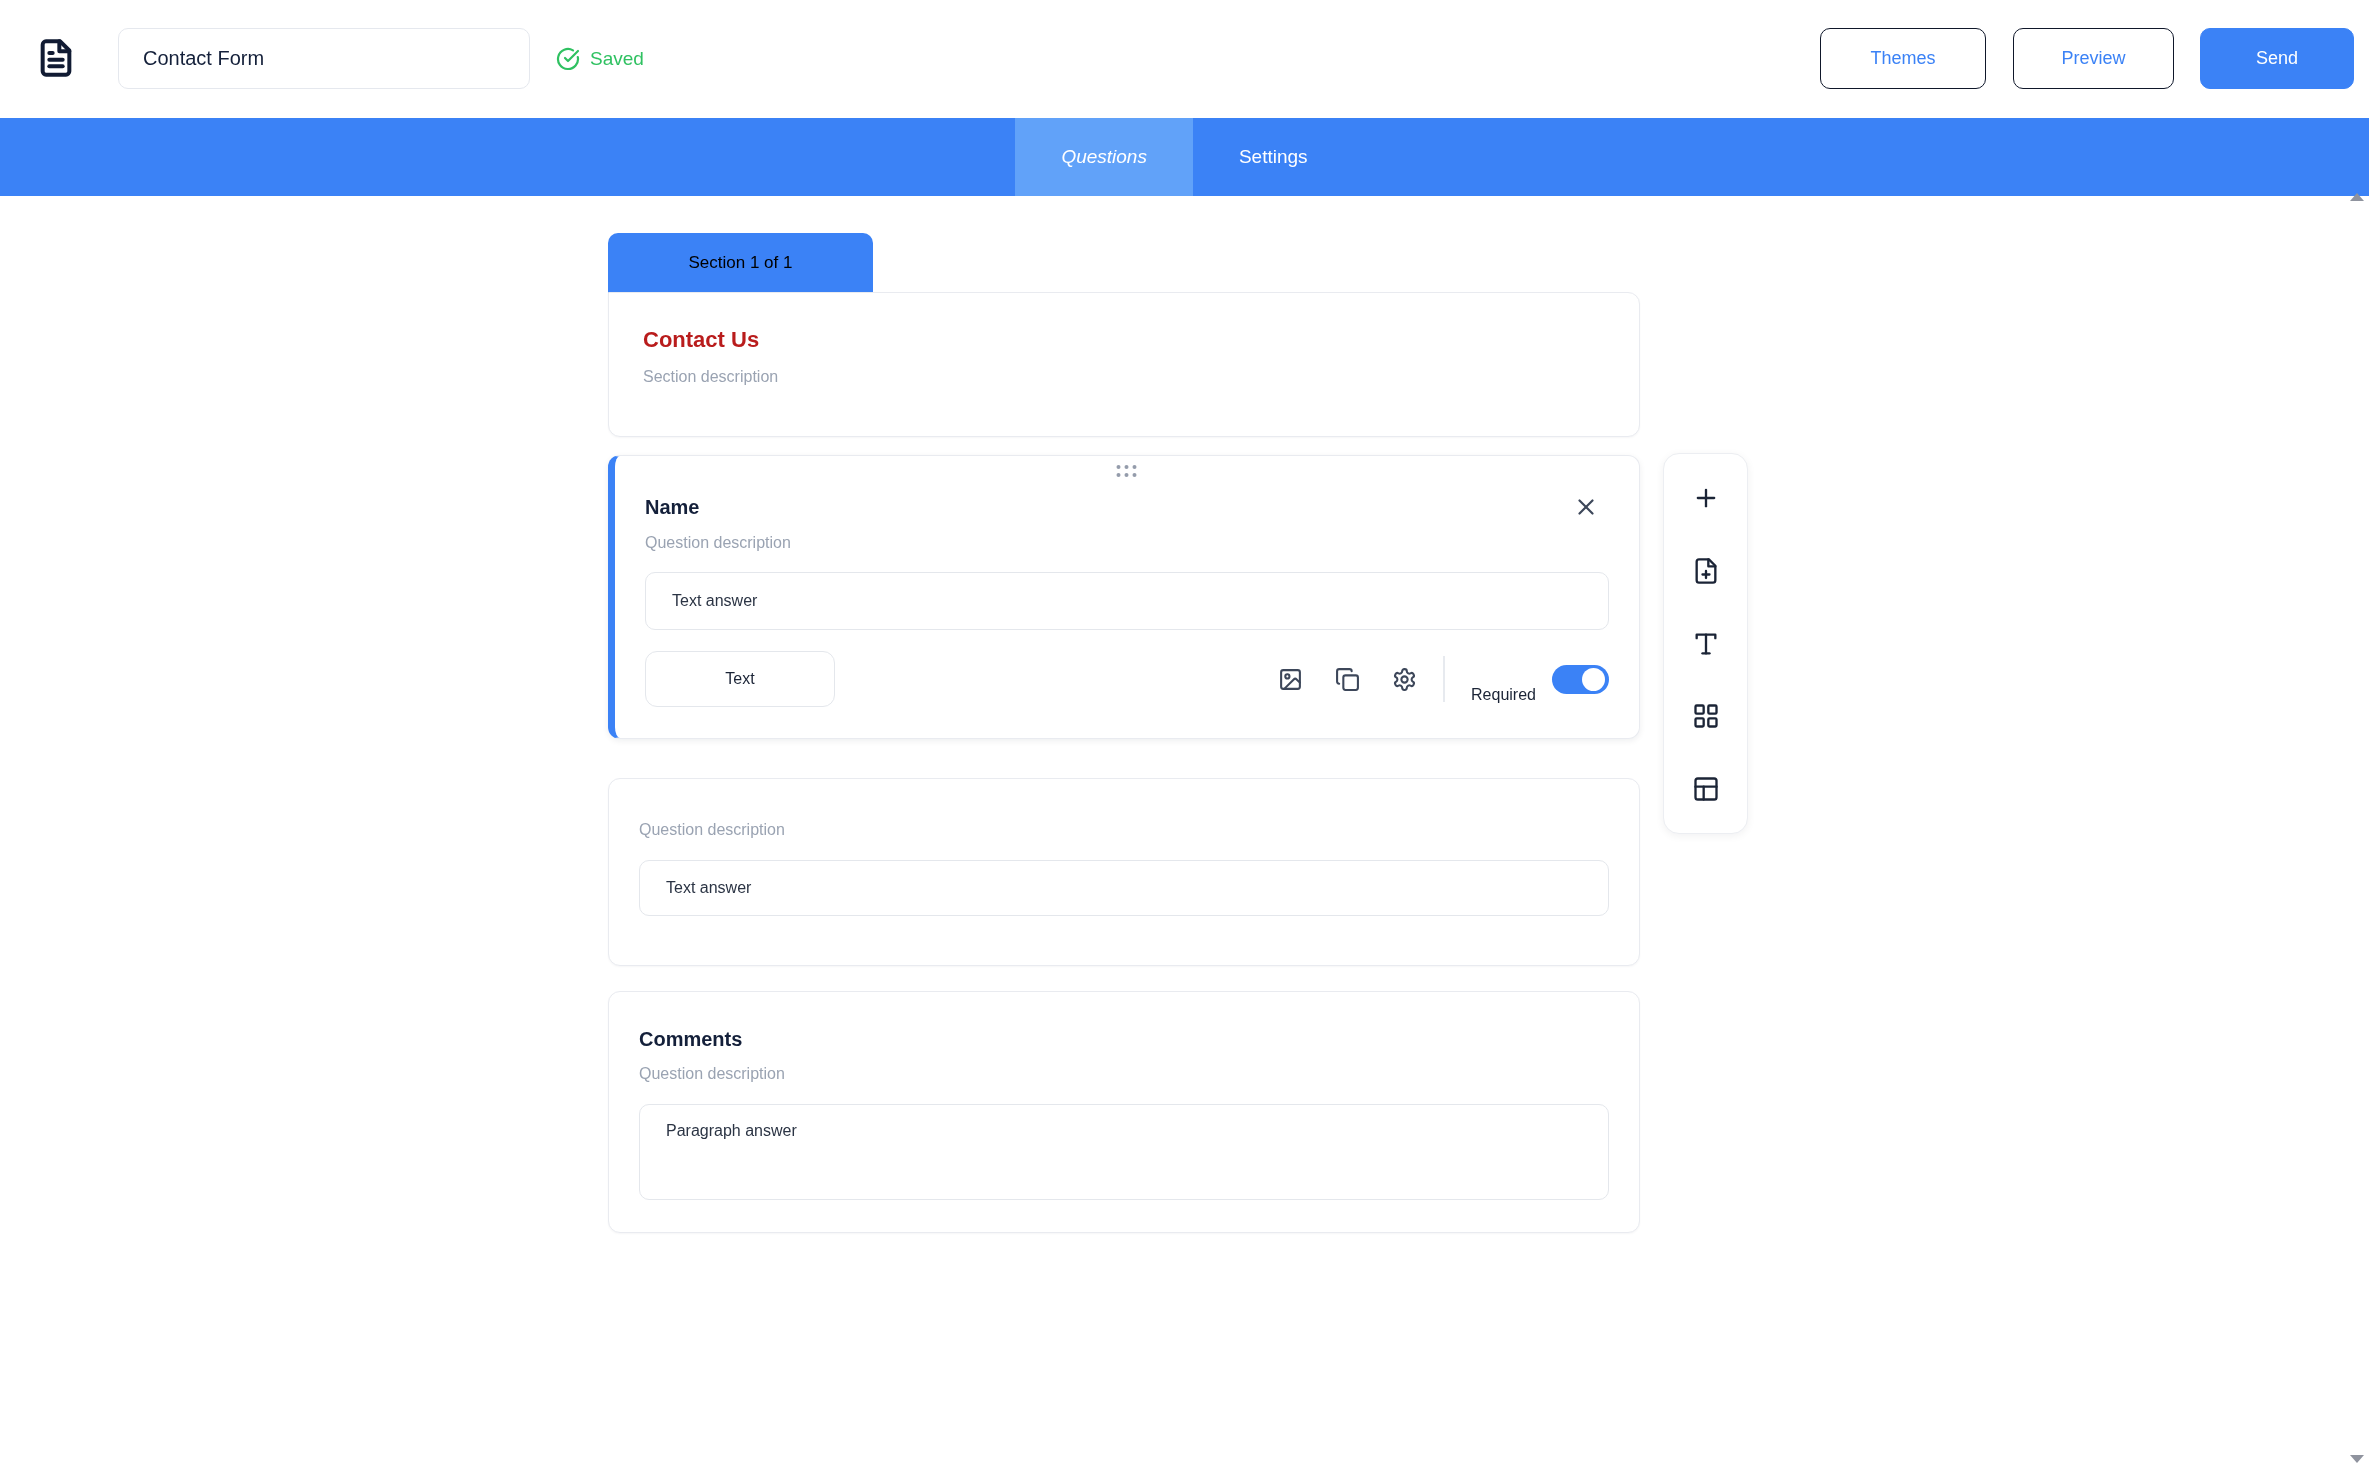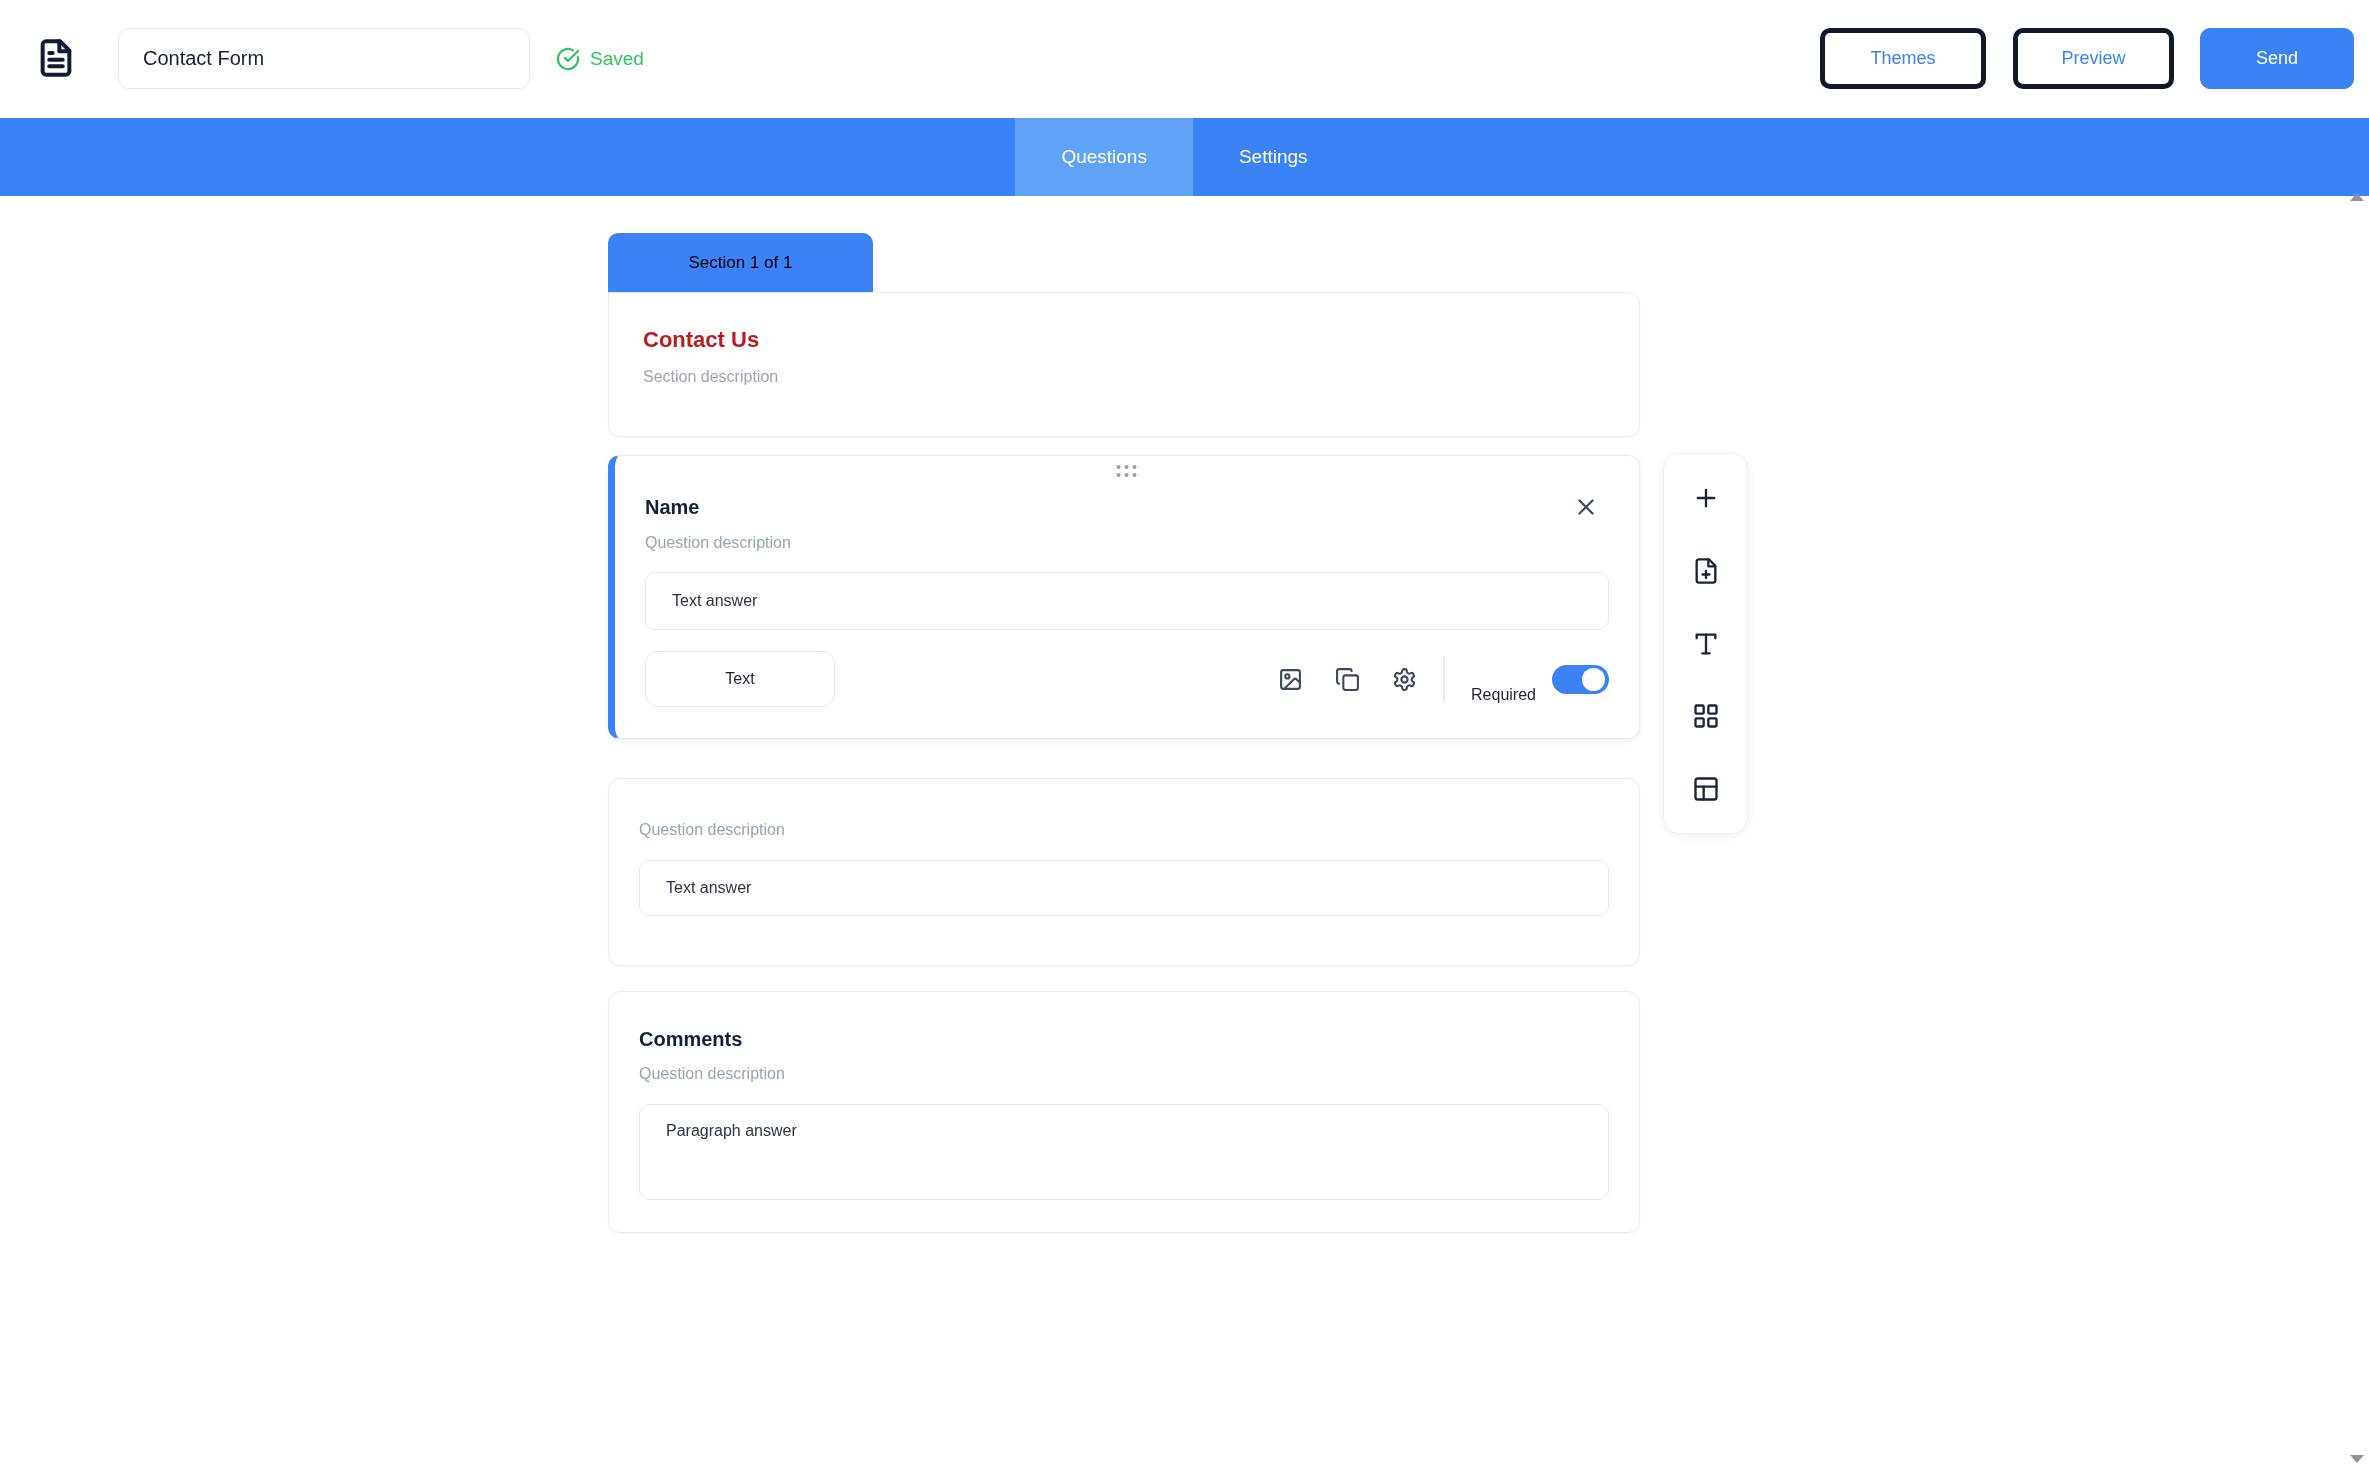--- a/index.html
+++ b/index.html
@@ -13,31 +13,31 @@
   .logo-icon svg { width:40px; height:40px; }
   .form-title-input { position:absolute; left:118px; top:28px; width:412px; height:61px;
     border:1px solid #e5e8ee; border-radius:10px; padding:0 24px; font-size:20px; color:#14203a;
     font-family:"Liberation Sans", sans-serif; outline:none; background:#fff; }
   .saved { position:absolute; left:556px; top:0; height:118px; display:flex; align-items:center; gap:10px;
     color:#2fc161; font-size:19px; }
   .saved svg { width:24px; height:24px; }
   .hdr-btn { position:absolute; top:28px; height:61px; border-radius:10px; font-size:18px;
     display:flex; align-items:center; justify-content:center; cursor:pointer;
     font-family:"Liberation Sans", sans-serif; }
-  .btn-outline { background:#fff; border:5px solid #0f172a; color:#3b82f6; }
+  .btn-outline { background:#fff; border:1px solid #0f172a; color:#3b82f6; }
   .btn-themes { left:1820px; width:166px; }
   .btn-preview { left:2013px; width:161px; }
   .btn-send { left:2200px; width:154px; background:#3b82f6; border:1px solid #3b82f6; color:#fff; }
 
   
   .navbar { position:absolute; left:0; top:118px; width:2369px; height:78px; background:#3b82f6;
     display:flex; justify-content:center; }
   .nav-tab { height:78px; line-height:78px; padding:0 46px; color:#ffffff; font-size:19px;
     cursor:pointer; text-align:center; }
-  .nav-tab.active { background:#61a2f9; }
+  .nav-tab.active { background:#61a2f9;font-style:italic; }
 
   
   .scroll-arrow { position:absolute; width:0; height:0; border-left:7px solid transparent;
     border-right:7px solid transparent; }
   .scroll-up { right:5px; top:193px; border-bottom:8px solid #8f939e; }
   .scroll-down { right:5px; top:1455px; border-top:8px solid #8f939e; }
 
   
   .section-tab { position:absolute; left:608px; top:233px; width:265px; height:60px;
     background:#3b82f6; color:#000000; border-radius:10px 10px 0 0; font-size:17px;

